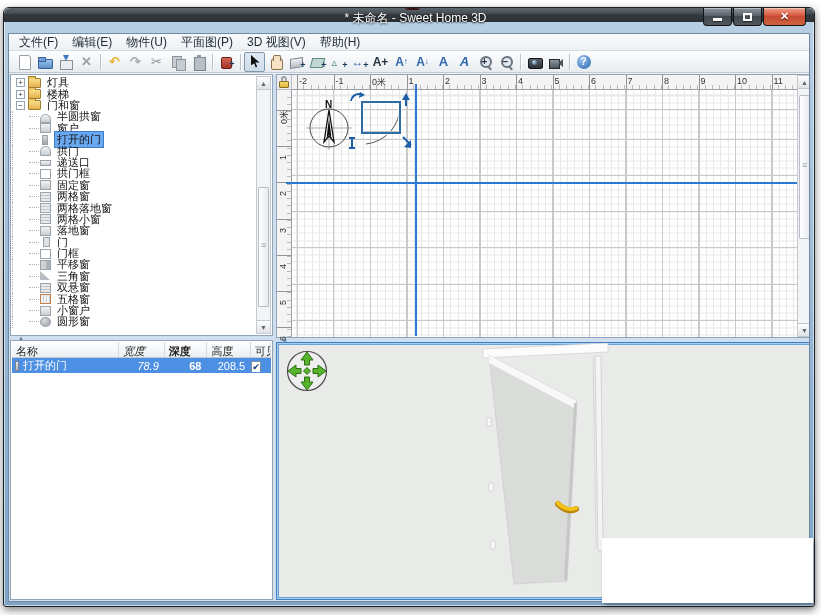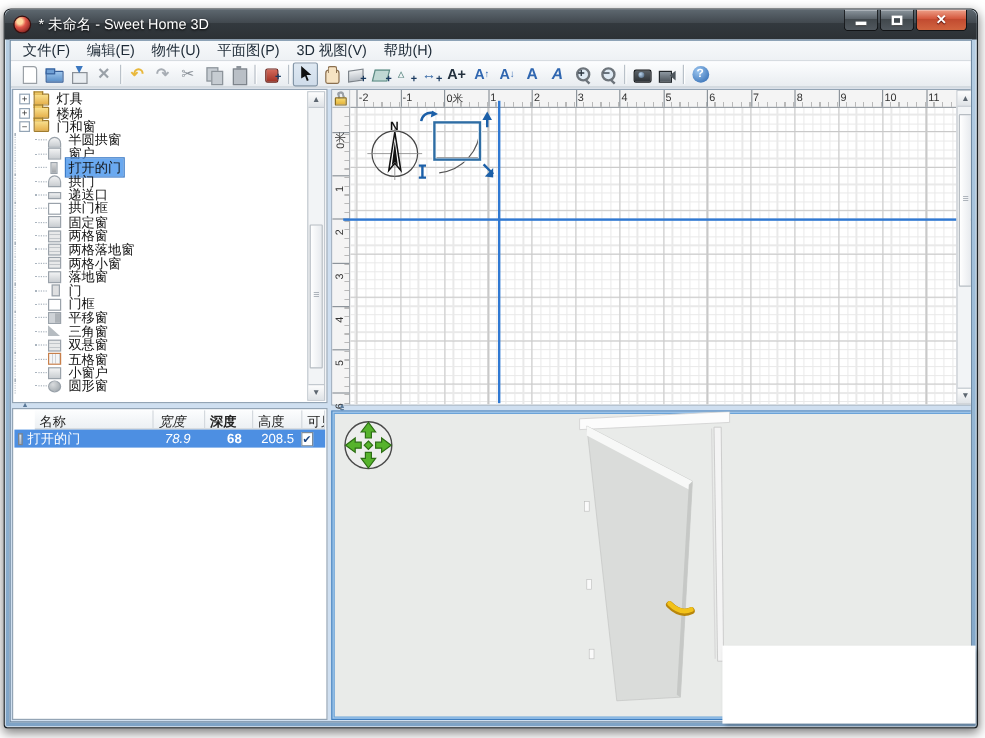--- a/index.html
+++ b/index.html
@@ -1,21 +1,21 @@
 <!DOCTYPE html>
 <html><head>
 <meta charset="utf-8">
 <style>
   * { margin:0; padding:0; box-sizing:border-box; }
   html,body { width:821px; height:615px; background:#fff; font-family:"Liberation Sans",sans-serif; overflow:hidden; }
   .window { position:absolute; left:3px; top:7px; width:812px; height:600px; border:1px solid #1d2226;
     border-radius:6px 6px 3px 3px; background:linear-gradient(#b9d0e4,#92b4d2 60%,#7ea3c6);
     box-shadow:0 3px 9px rgba(0,0,0,.5), inset 0 0 0 1px rgba(255,255,255,.55); }
-  .titlebar { position:absolute; left:0; top:0; right:0; height:25px; border-radius:6px 6px 0 0;
-    background:linear-gradient(#5d676f,#41484e 45%,#33393e 46%,#2c3135); display:flex; align-items:center; padding-left:7px; }
+  .titlebar { position:absolute; left:0; top:0; right:0; height:14px; border-radius:6px 6px 0 0;
+    background:linear-gradient(#5d676f,#41484e 45%,#33393e 46%,#2c3135); display:flex; align-items:center; padding-left:7px;flex-direction:column; }
   .app-icon { width:15px; height:15px; border-radius:50%; background:radial-gradient(circle at 35% 30%, #ffd9a0 0 18%, #e2574a 40%, #7c1f1c 85%); border:1px solid #3a0f0e; }
   .title-text { color:#fff; font-size:12px; margin-left:6px; text-shadow:0 1px 2px #000; }
   .win-btns { position:absolute; right:8px; top:0; display:flex; }
   .wbtn { width:29px; height:18px; border:1px solid #121416; border-top:none; border-radius:0 0 4px 4px;
     background:linear-gradient(#8d979f,#5a6269 45%,#40474c 46%,#51585e); display:flex; align-items:center; justify-content:center;
     box-shadow:inset 0 1px 0 rgba(255,255,255,.4); margin-left:1px; }
   .wbtn.close { width:43px; background:linear-gradient(#efa28b,#d4573d 45%,#b33category 0,#c14a30 46%,#d1643f); background:linear-gradient(#efa28b,#d4573d 45%,#c14a30 46%,#d1643f); }
   .glyph-min { width:9px; height:3px; background:#fff; box-shadow:0 1px 1px #222; margin-top:6px; }
   .glyph-max { width:9px; height:8px; border:2px solid #fff; box-shadow:0 1px 1px #222; }
   .glyph-close { color:#fff; font-size:11px; font-weight:bold; text-shadow:0 1px 1px #400; }
@@ -95,21 +95,21 @@
   .trow .label { padding:0 2px; }
   .trow.selected .label { background:#6aa9f0; outline:1px solid #3c7cc8; }
   
   .sbar { position:absolute; width:15px; background:#f2f4f6; border:1px solid #c3c9cf; }
   .sbtn { position:absolute; left:0; width:13px; height:13px; background:linear-gradient(#fdfdfd,#dfe3e7); border-bottom:1px solid #c3c9cf; font-size:7px; color:#5d6possible; color:#5d6670; text-align:center; line-height:13px; }
   .sthumb { position:absolute; left:1px; width:11px; background:linear-gradient(90deg,#fff,#e7eaee); border:1px solid #b7bdc3; border-radius:1px; }
   .sthumb::after { content:"≡"; position:absolute; left:2px; top:50%; margin-top:-7px; color:#9aa2aa; font-size:9px; }
   .cat-sbar { right:1px; top:1px; bottom:1px; }
   
   .ftable { position:absolute; inset:1px; font-size:11px; }
-  .fhead { display:flex; height:16px; background:linear-gradient(#fcfdfe,#ecf0f3); border-bottom:1px solid #c3c9cf; color:#222;margin-left:17px; }
+  .fhead { display:flex; height:16px; background:linear-gradient(#fcfdfe,#ecf0f3); border-bottom:1px solid #c3c9cf; color:#222; }
   .fhead .cell { padding:2px 4px; border-right:1px solid #d4d9de; }
   .frow { display:flex; height:15px; align-items:center; }
   .frow.selected { background:#4d8fe2; color:#fff; }
   .cell { overflow:hidden; white-space:nowrap; }
   .c-name { width:108px; } .c-w { width:46px;font-style:italic; } .c-d { width:43px;font-weight:bold; } .c-h { width:44px; } .c-v { width:20px; }
   .num { text-align:right; padding-right:6px; }
   .frow .c-name { display:flex; align-items:center; padding-left:3px; }
   .door-mini { width:4px; height:10px; background:linear-gradient(#e8e9ea,#aeb3b8); border:1px solid #7d848b; margin-right:4px; }
   .chk { width:11px; height:11px; background:#fff; border:1px solid #7f8c99; font-size:9px; line-height:10px; text-align:center; color:#17407c; margin:0 auto; }
   

